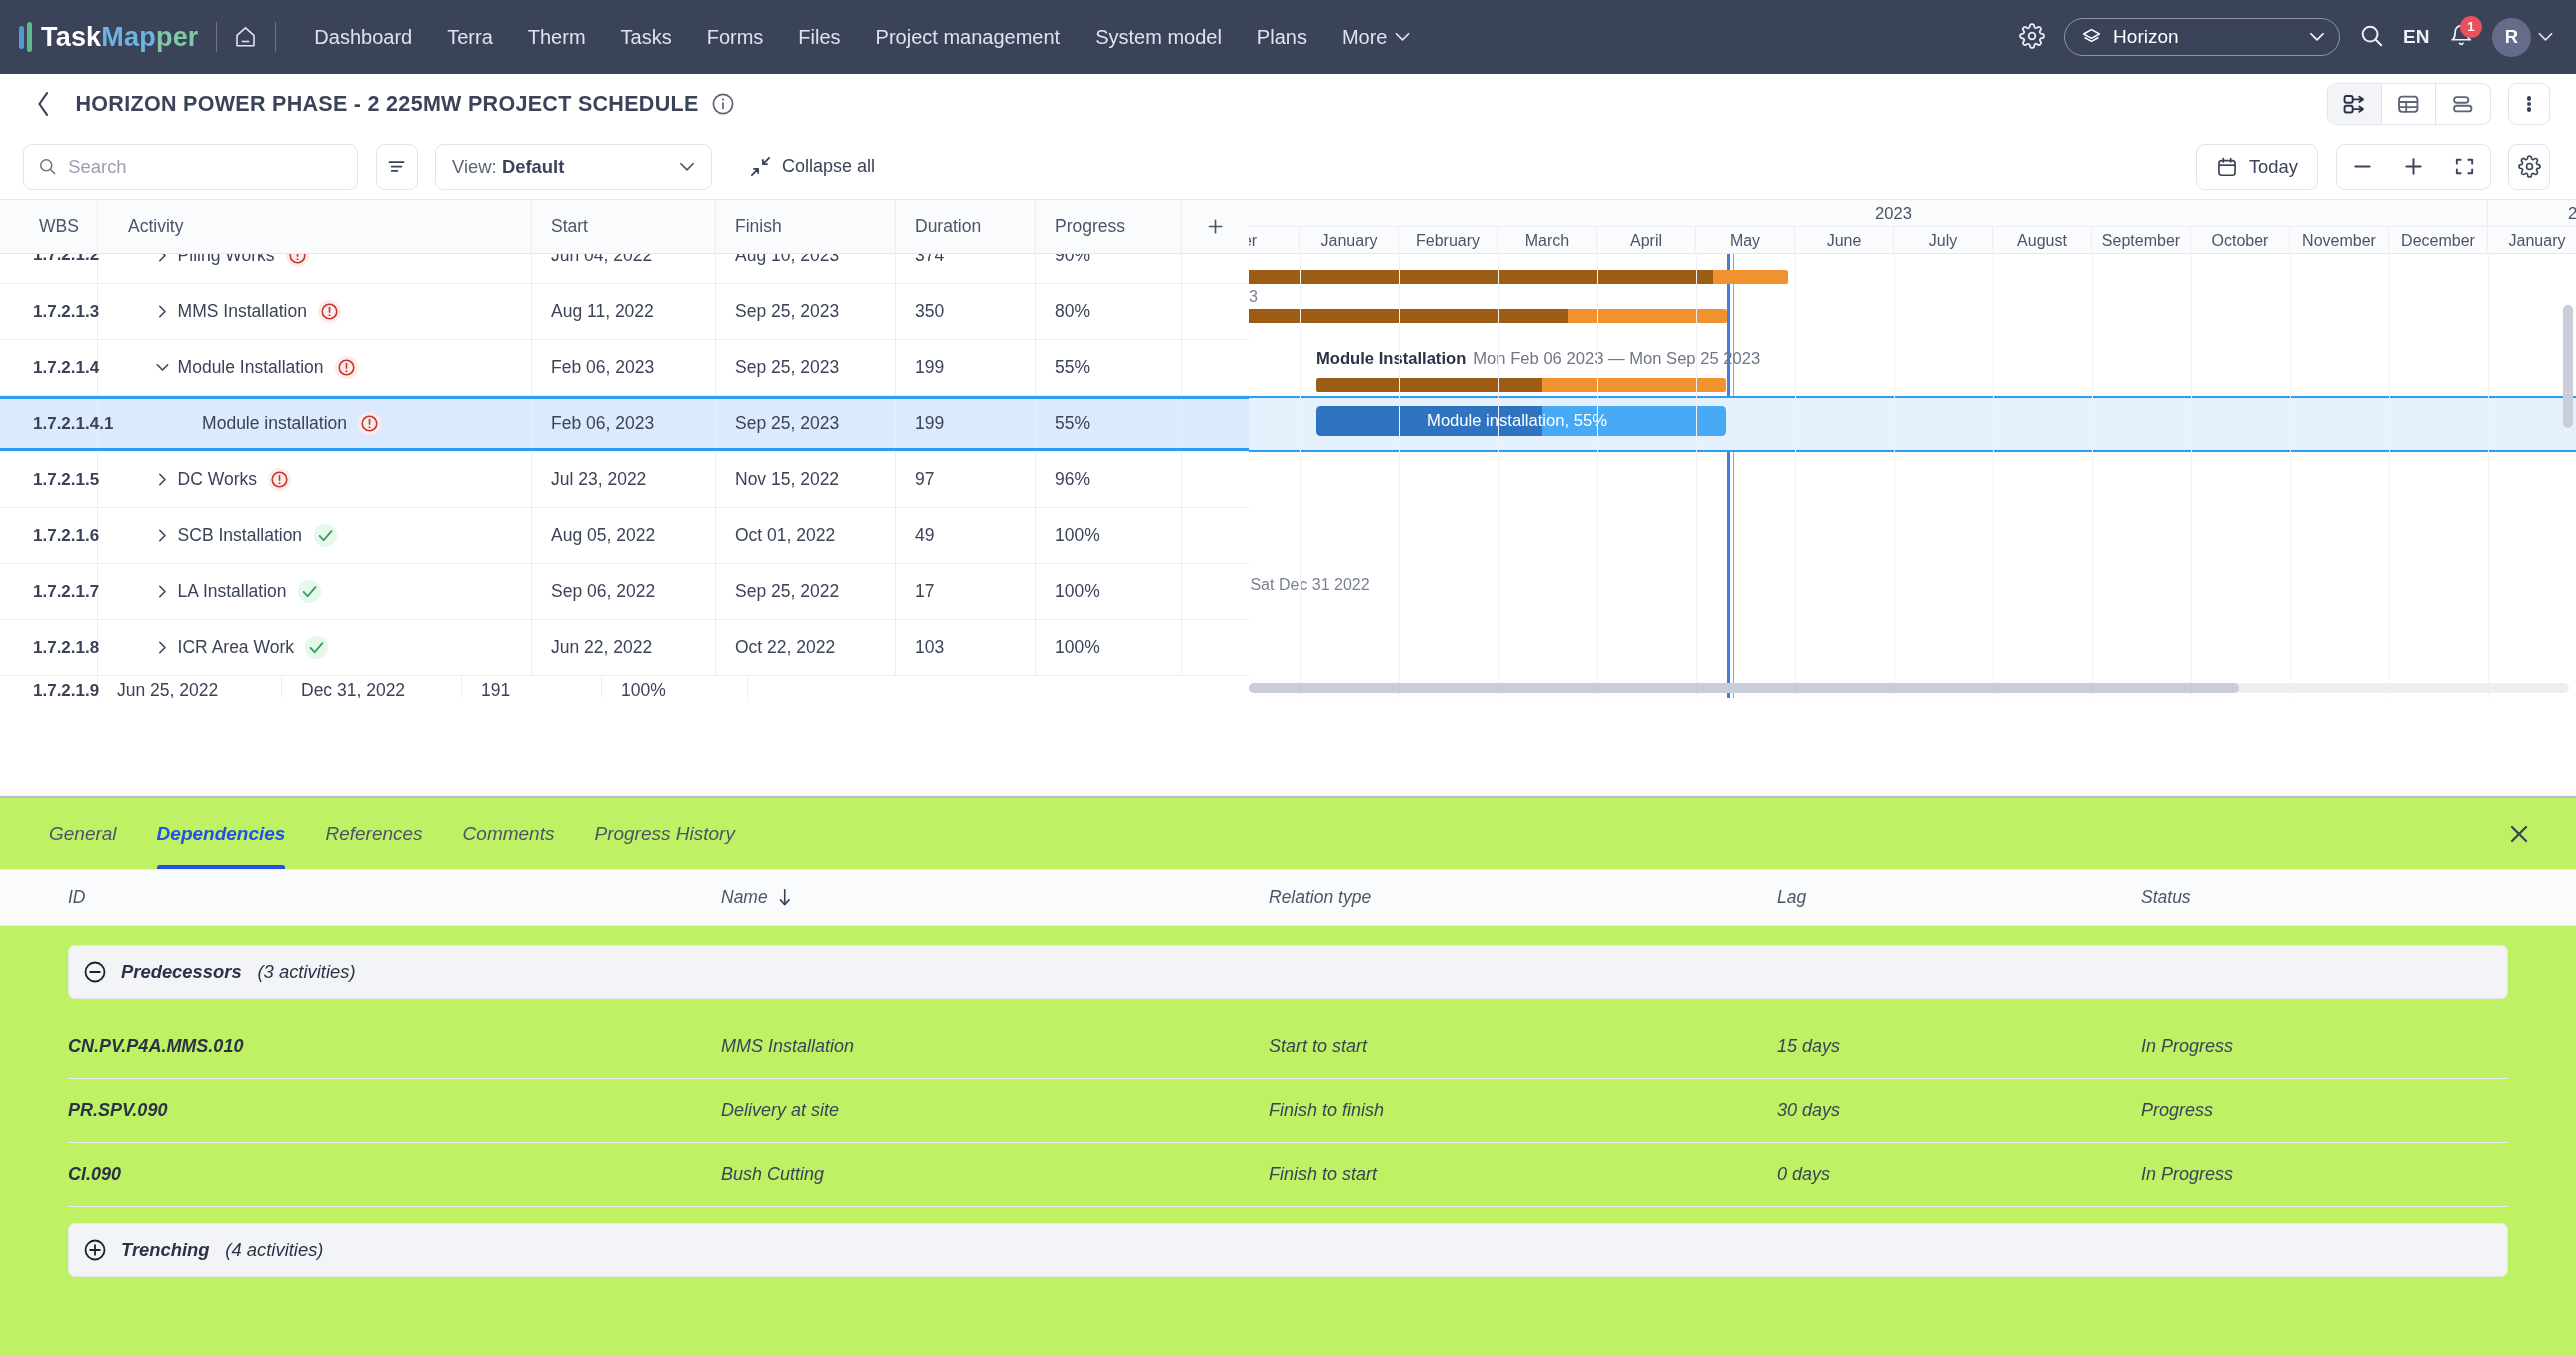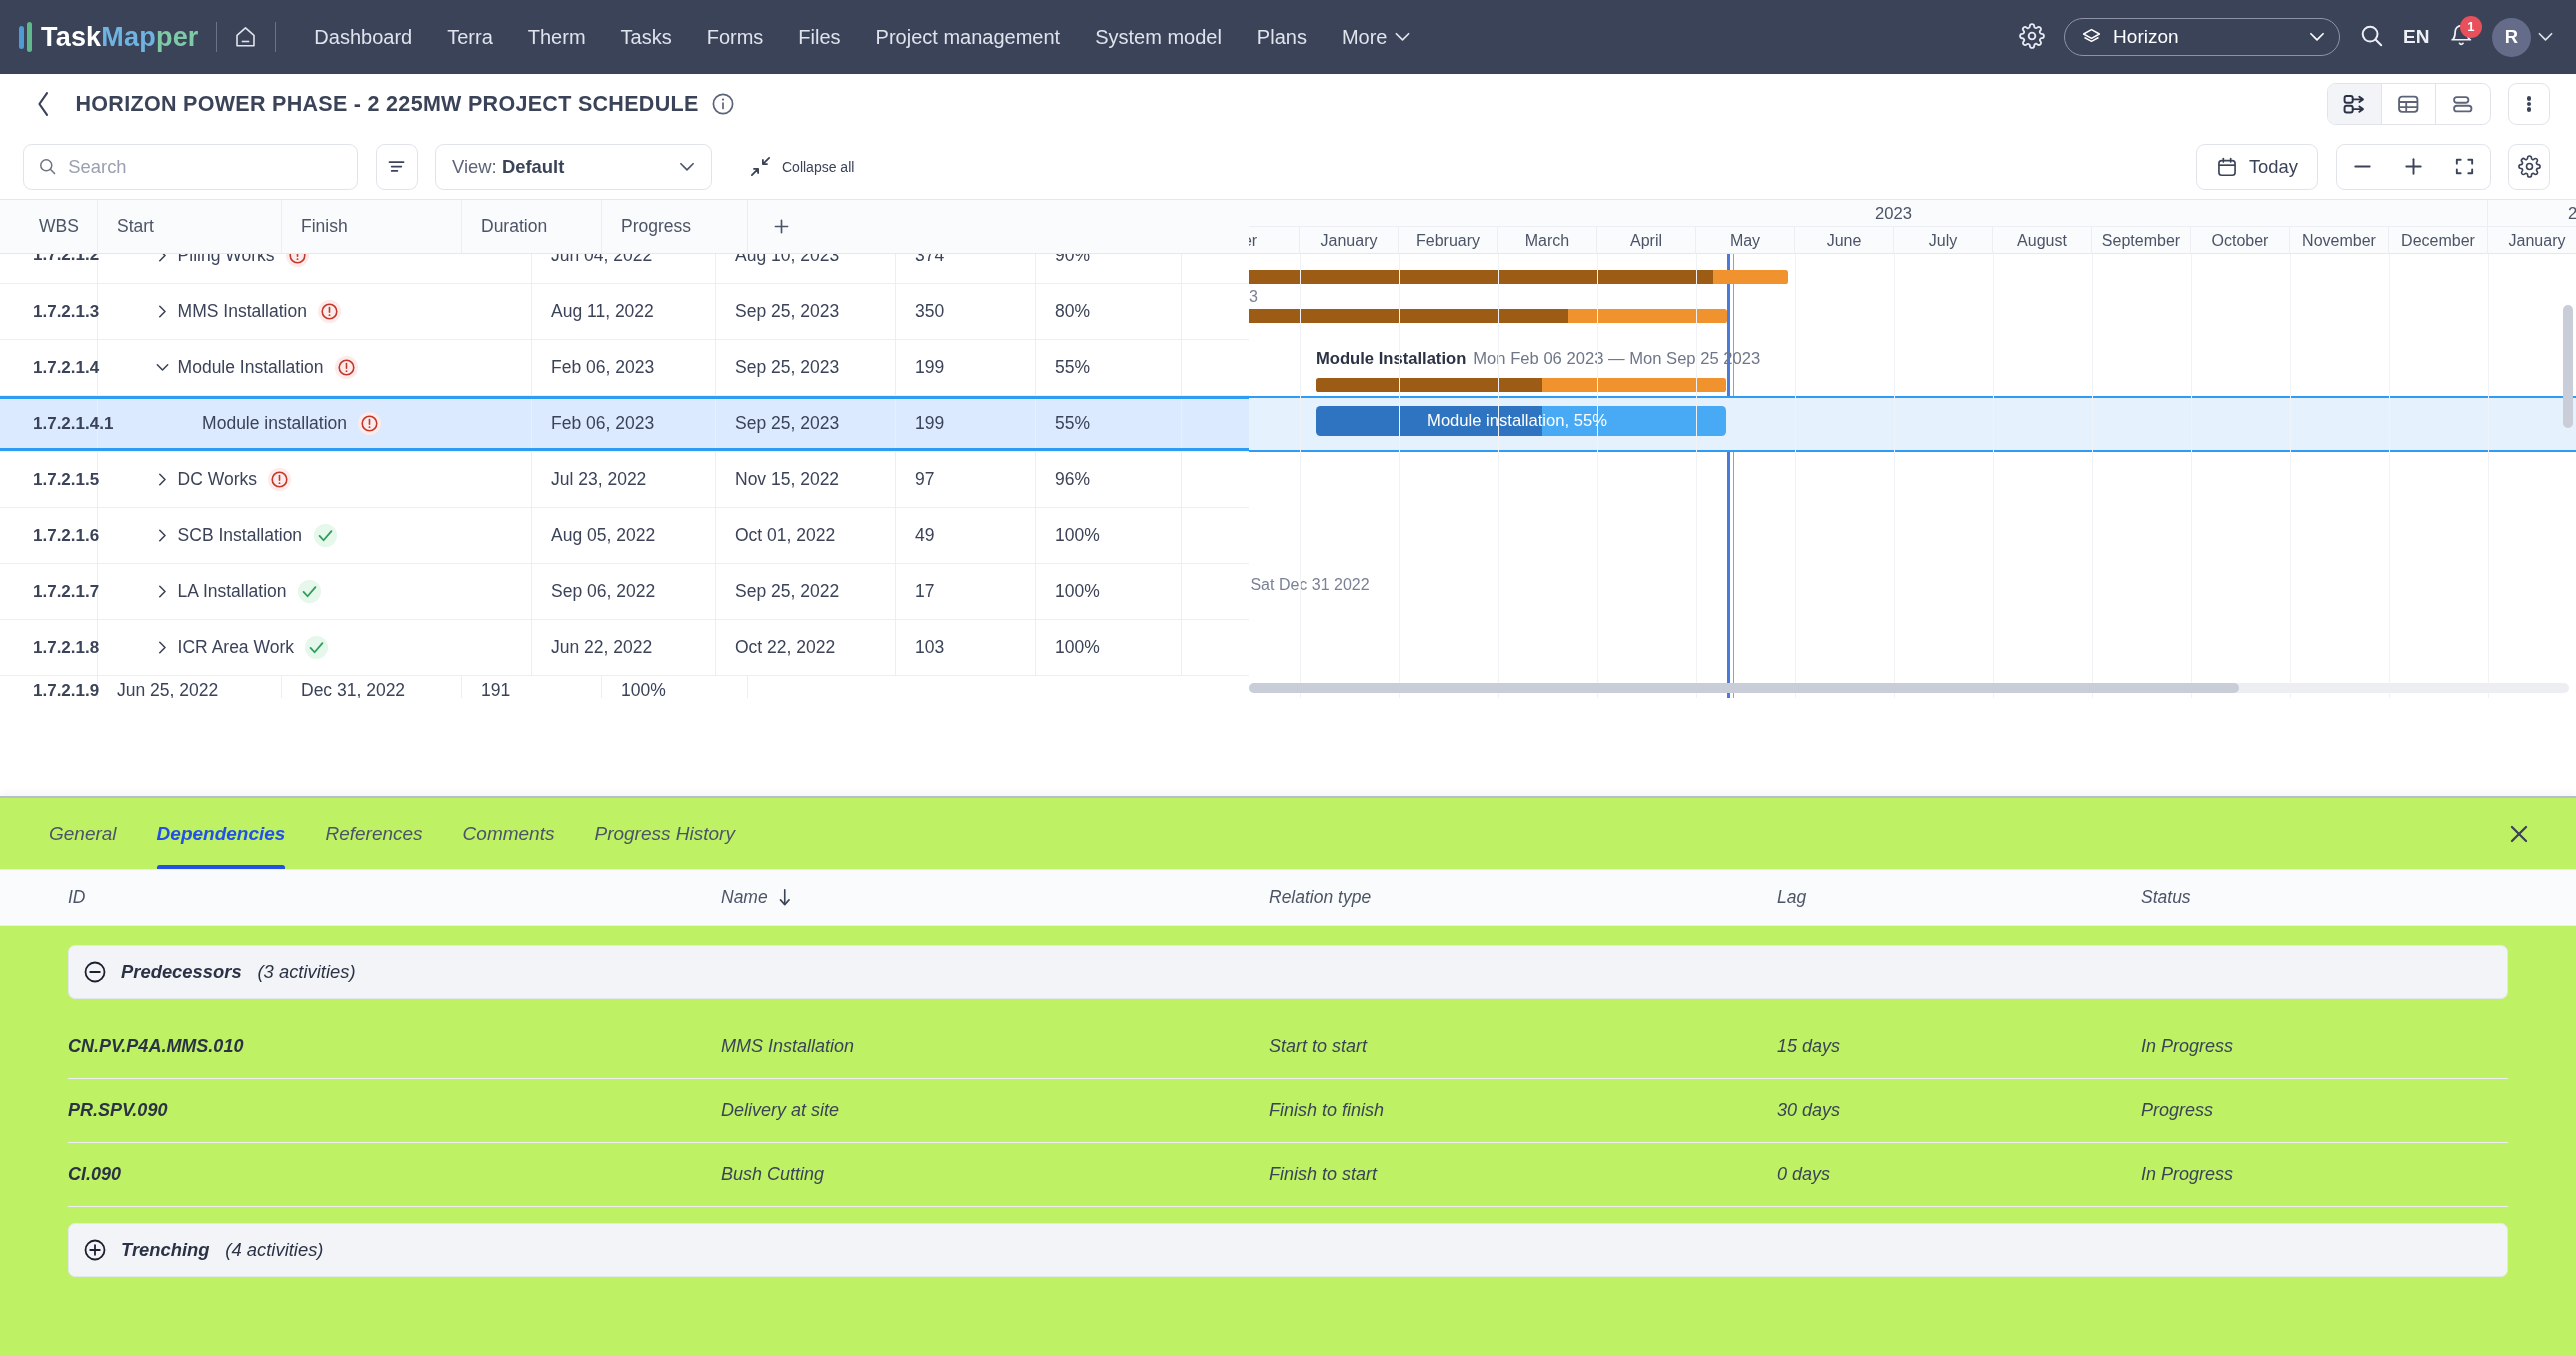--- a/index.html
+++ b/index.html
@@ -102,21 +102,21 @@
   .view-select {
     width: 277px; height: 46px; border: 0.9px solid #e0e3ea; border-radius: 8.8px;
     display: flex; align-items: center; padding: 0 16px; cursor: pointer;
     font-size: 18.4px; color: #3b4359;
   }
   .view-select .vlabel { color: #5c6478; }
   .view-select .vval { font-weight: 700; margin-left: 5.3px; }
   .view-select .chev { margin-left: auto; }
   .collapse-all {
     display: flex; align-items: center; gap: 10.5px; margin-left: 19px;
-    font-size: 14px; color: #3b4359; cursor: pointer;
+    font-size: 18px; color: #3b4359; cursor: pointer;
   }
   .toolbar-right { margin-left: auto; display: flex; align-items: center; gap: 17.5px; }
   .today-btn {
     height: 46px; border: 0.9px solid #e0e3ea; border-radius: 8.8px;
     display: flex; align-items: center; gap: 11.4px; padding: 0 19px;
     font-size: 18.4px; color: #3b4359; cursor: pointer;
   }
   .zoom-group {
     height: 46px; border: 0.9px solid #e0e3ea; border-radius: 8.8px;
     display: flex; align-items: center;
@@ -456,20 +456,21 @@
       </svg>
     </div>
   </div>
 </div>
 
 <div class="gantt">
 
   <div class="grid-left">
     <div class="ghead">
       <div class="gh col-wbs">WBS</div>
+      <div class="gh col-act">Activity</div>
       <div class="gh col-start">Start</div>
       <div class="gh col-finish">Finish</div>
       <div class="gh col-dur">Duration</div>
       <div class="gh col-prog">Progress</div>
       <div class="gh col-plus">
         <svg width="21" height="21" viewBox="0 0 24 24" stroke="#4c5468" stroke-width="1.9">
             <line x1="5" y1="12" x2="19" y2="12" stroke-linecap="round"></line>
             <line x1="12" y1="5" x2="12" y2="19" stroke-linecap="round"></line>
           </svg>
       </div>

